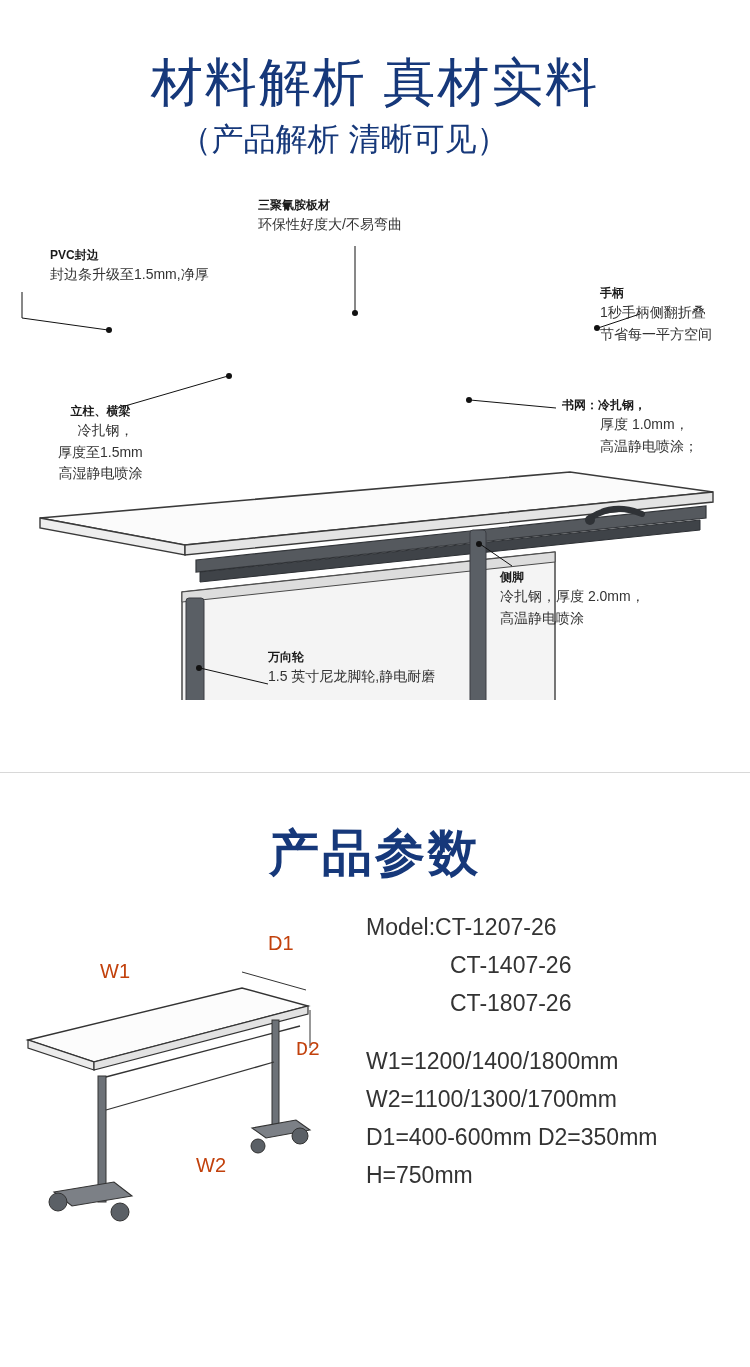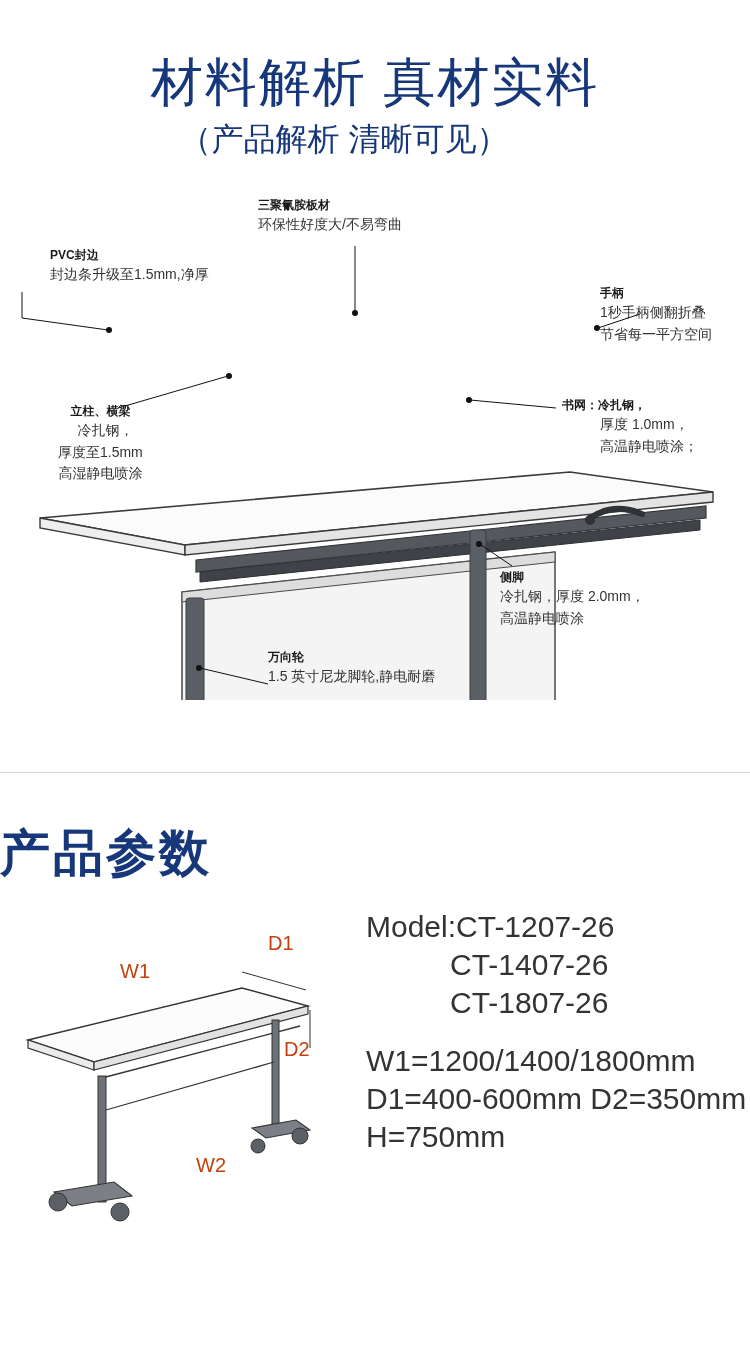--- a/index.html
+++ b/index.html
@@ -87,33 +87,33 @@
   }
   #section-params {
     position: absolute;
     left: 0; top: 780px;
     width: 750px; height: 587px;
   }
   .params-title {
     position: absolute;
     left: 0; top: 40px;
     width: 750px;
-    text-align: left;
+    text-align: center;
     font-size: 50px;
     font-weight: bold;
     letter-spacing: 3px;
     color: #16387a;
   }
   .spec-list {
     position: absolute;
     left: 366px; top: 128px;
     width: 380px;
   }
   .spec-line {
-    font-size: 30px;
+    font-size: 23px;
     color: #333;
     line-height: 38px;
     white-space: nowrap;
   }
   .spec-line.indent { padding-left: 84px; }
   .spec-gap { height: 20px; }
 
   .dim-label {
     position: absolute;
     font-size: 20px;
@@ -257,28 +257,29 @@
     <circle cx="248" cy="236" r="7" fill="#5b6066" stroke="#333" stroke-width="1"></circle>
 
     <polygon points="44,282 104,272 122,286 62,296" fill="#7c8086" stroke="#333" stroke-width="1.1"></polygon>
     <circle cx="48" cy="292" r="9" fill="#5b6066" stroke="#333" stroke-width="1"></circle>
     <circle cx="110" cy="302" r="9" fill="#5b6066" stroke="#333" stroke-width="1"></circle>
 
     <line x1="232" y1="62" x2="296" y2="80" stroke="#333" stroke-width="1"></line>
     <line x1="300" y1="100" x2="300" y2="138" stroke="#333" stroke-width="1"></line>
   </svg>
 
-  <div class="dim-label" style="left:100px; top:180px;margin-left:20px;">W1</div>
+  <div class="dim-label" style="left:100px; top:180px;">W1</div>
   <div class="dim-label" style="left:268px; top:152px;">D1</div>
-  <div class="dim-label" style="left:284px; top:258px;">D2</div>
+  <div class="dim-label" style="left:296px; top:258px;font-family:Liberation Mono, monospace;">D2</div>
   <div class="dim-label" style="left:196px; top:374px;">W2</div>
 
   <div class="spec-list">
     <div class="spec-line">Model:CT-1207-26</div>
     <div class="spec-line indent">CT-1407-26</div>
     <div class="spec-line indent">CT-1807-26</div>
     <div class="spec-gap"></div>
     <div class="spec-line">W1=1200/1400/1800mm</div>
+    <div class="spec-line">W2=1100/1300/1700mm</div>
     <div class="spec-line">D1=400-600mm D2=350mm</div>
     <div class="spec-line">H=750mm</div>
   </div>
 
 </div>
 
 </body></html>

